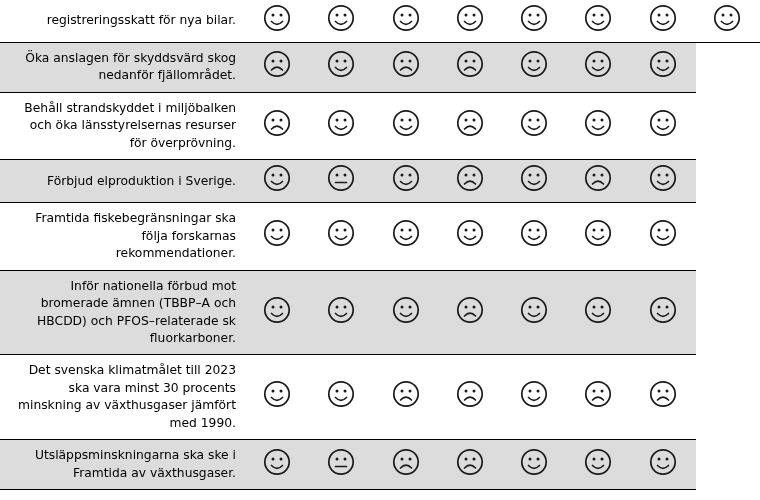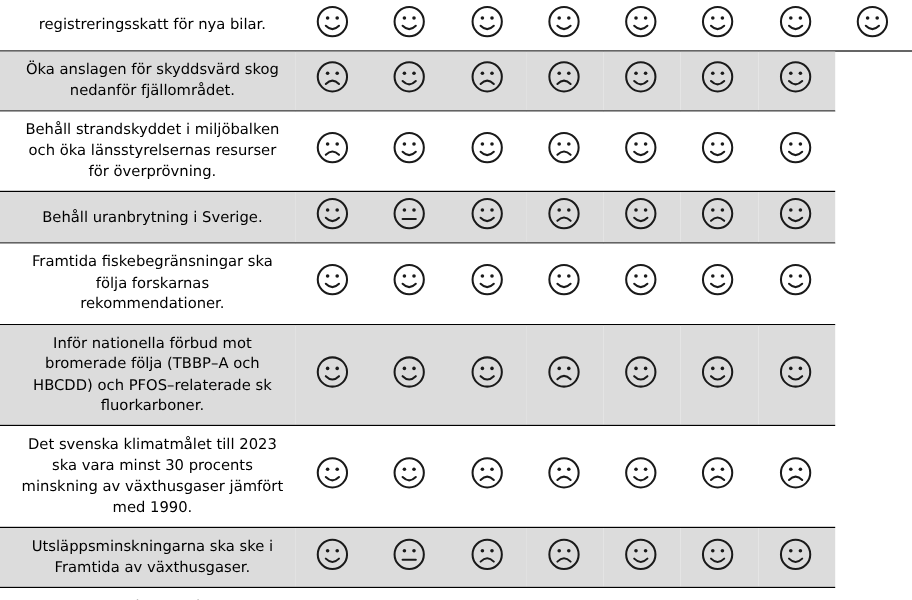--- a/index.html
+++ b/index.html
@@ -24,21 +24,21 @@
   table.matrix tr.row-plain td {
     background: #ffffff;
   }
   td.label {
     width: 218px;
     padding: 7px 10px 7px 18px;
     font-size: 12.3px;
     line-height: 1.42;
     color: #000000;
     vertical-align: middle;
-    text-align: center;
+    text-align: right;
   }
   td.face {
     text-align: center;
     vertical-align: middle;
     padding: 4px 0;
   }
   .face-wrap {
     display: inline-block;
     width: 30px;
     height: 30px;
@@ -213,21 +213,21 @@
               <circle cx="18" cy="11" r="1.5" fill="#1a1a1a"></circle>
               <path d="M8.5 17.5 Q14 23 19.5 17.5" fill="none" stroke="#1a1a1a" stroke-width="1.7" stroke-linecap="round"></path>
             </svg></span></td>
       </tr>
       <tr class="row-divider">
         <td colspan="8" style="background: rgb(255, 255, 255);">
           <hr class="rule">
         </td>
       </tr>
       <tr class="row-shaded">
-        <td class="label">Behåll uranbrytning i Sverige.</td>
+        <td class="label">Förbjud elproduktion i Sverige.</td>
         <td class="face"><span class="face-wrap"><svg class="face-svg" width="28" height="28" viewBox="0 0 28 28">
               <circle cx="14" cy="14" r="12.2" fill="none" stroke="#1a1a1a" stroke-width="1.7"></circle>
               <circle cx="10" cy="11" r="1.5" fill="#1a1a1a"></circle>
               <circle cx="18" cy="11" r="1.5" fill="#1a1a1a"></circle>
               <path d="M8.5 17.5 Q14 23 19.5 17.5" fill="none" stroke="#1a1a1a" stroke-width="1.7" stroke-linecap="round"></path>
             </svg></span></td>
         <td class="face"><span class="face-wrap"><svg class="face-svg" width="28" height="28" viewBox="0 0 28 28">
               <circle cx="14" cy="14" r="12.2" fill="none" stroke="#1a1a1a" stroke-width="1.7"></circle>
               <circle cx="10" cy="11" r="1.5" fill="#1a1a1a"></circle>
               <circle cx="18" cy="11" r="1.5" fill="#1a1a1a"></circle>
@@ -313,21 +313,21 @@
               <circle cx="18" cy="11" r="1.5" fill="#1a1a1a"></circle>
               <path d="M8.5 17.5 Q14 23 19.5 17.5" fill="none" stroke="#1a1a1a" stroke-width="1.7" stroke-linecap="round"></path>
             </svg></span></td>
       </tr>
       <tr class="row-divider">
         <td colspan="8" style="background: rgb(255, 255, 255);">
           <hr class="rule">
         </td>
       </tr>
       <tr class="row-shaded">
-        <td class="label">Inför nationella förbud mot bromerade följa (TBBP–A och HBCDD) och PFOS–relaterade sk fluorkarboner.</td>
+        <td class="label">Inför nationella förbud mot bromerade ämnen (TBBP–A och HBCDD) och PFOS–relaterade sk fluorkarboner.</td>
         <td class="face"><span class="face-wrap"><svg class="face-svg" width="28" height="28" viewBox="0 0 28 28">
               <circle cx="14" cy="14" r="12.2" fill="none" stroke="#1a1a1a" stroke-width="1.7"></circle>
               <circle cx="10" cy="11" r="1.5" fill="#1a1a1a"></circle>
               <circle cx="18" cy="11" r="1.5" fill="#1a1a1a"></circle>
               <path d="M8.5 17.5 Q14 23 19.5 17.5" fill="none" stroke="#1a1a1a" stroke-width="1.7" stroke-linecap="round"></path>
             </svg></span></td>
         <td class="face"><span class="face-wrap"><svg class="face-svg" width="28" height="28" viewBox="0 0 28 28">
               <circle cx="14" cy="14" r="12.2" fill="none" stroke="#1a1a1a" stroke-width="1.7"></circle>
               <circle cx="10" cy="11" r="1.5" fill="#1a1a1a"></circle>
               <circle cx="18" cy="11" r="1.5" fill="#1a1a1a"></circle>

